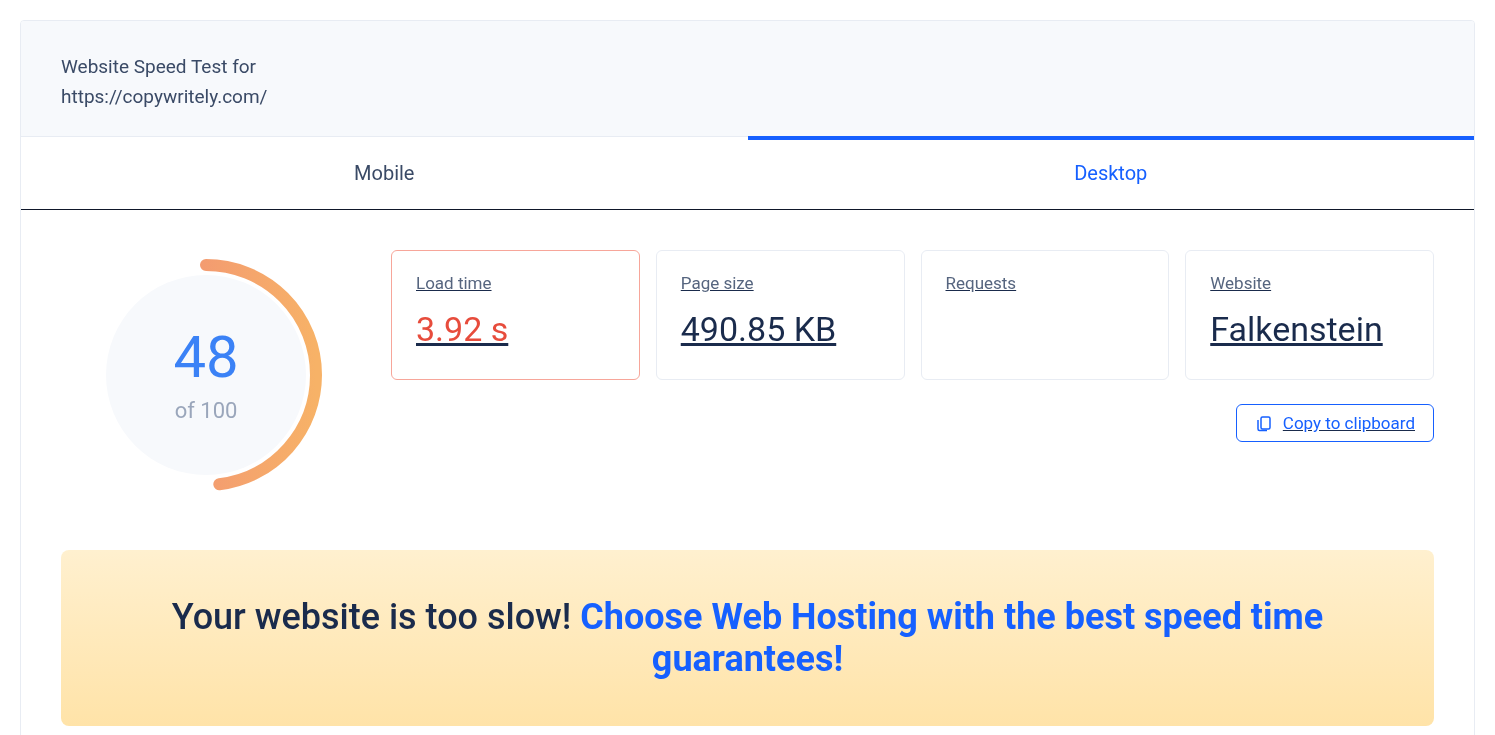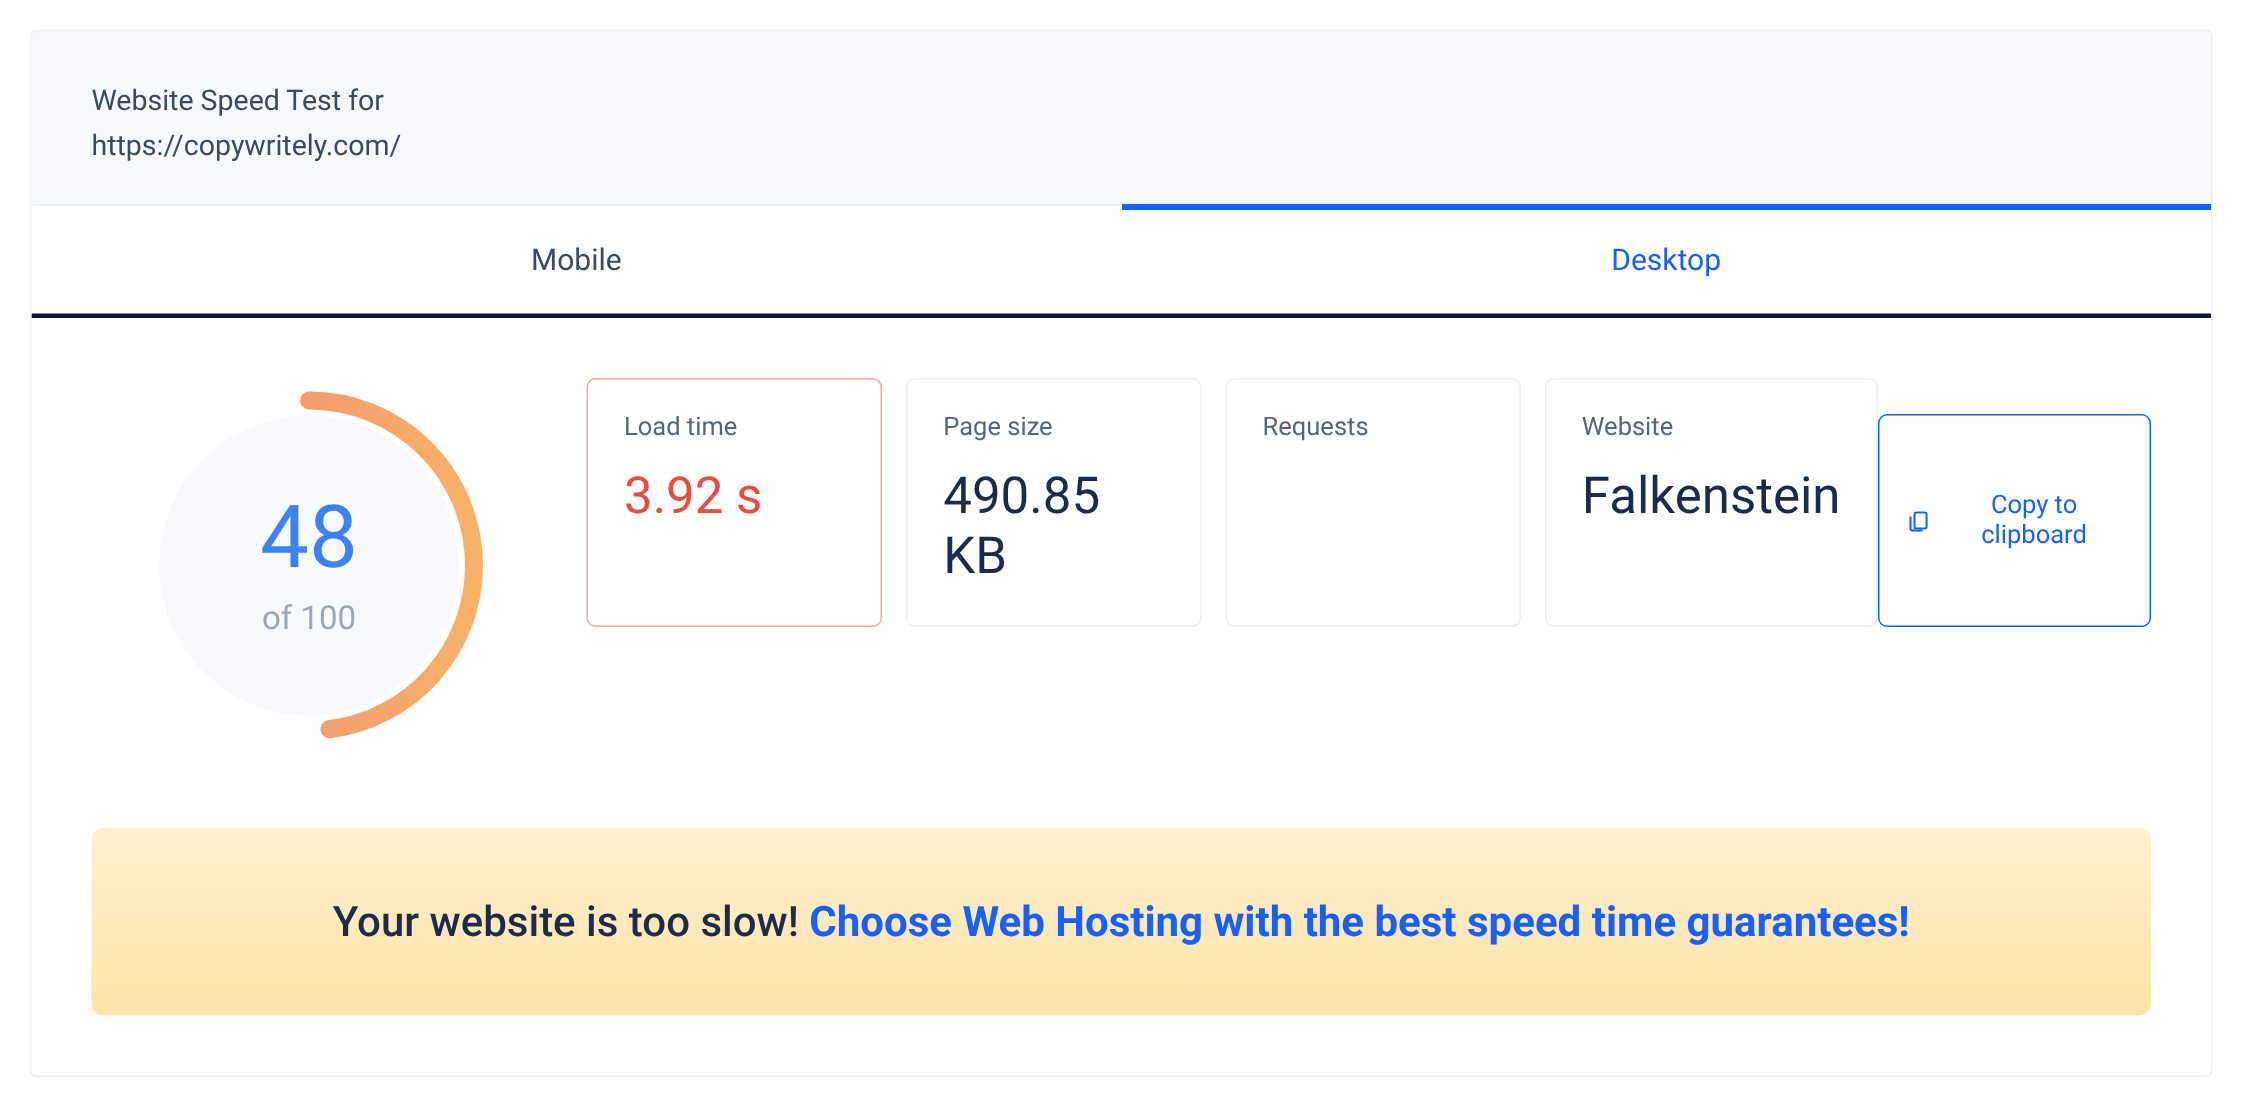--- a/index.html
+++ b/index.html
@@ -29,21 +29,21 @@
     font-weight: 400;
     line-height: 1.9;
   }
   .header-url {
     font-size: 19px;
     color: #3a4a66;
     font-weight: 400;
   }
   .tabs {
     display: flex;
-    border-bottom: 3px solid #0f172a;
+    border-bottom: 1px solid #0f172a;
   }
   .tab {
     flex: 1;
     text-align: center;
     padding: 24px 0;
     font-size: 20px;
     cursor: pointer;
     color: #3a4a66;
     position: relative;
   }
@@ -92,21 +92,22 @@
     line-height: 1;
   }
   .gauge-of {
     font-size: 22px;
     color: #9aa6bb;
     margin-top: 12px;
   }
   .metrics {
     flex: 1;
     display: flex;
-    flex-direction: row;
+    flex-direction: column;
+    text-decoration: underline;
   }
   .metric-row {
     display: grid;
     grid-template-columns: repeat(4, 1fr);
     gap: 16px;
   }
   .metric {
     border: 1px solid #e8ecf3;
     border-radius: 6px;
     padding: 22px 24px 26px 24px;
@@ -148,21 +149,21 @@
   }
   .copy-btn svg { width: 18px; height: 18px; }
   .banner {
     margin: 30px 40px 40px 40px;
     background: linear-gradient(180deg, #fff0cf 0%, #ffe3a8 100%);
     border-radius: 8px;
     padding: 46px 40px;
     text-align: center;
   }
   .banner-text {
-    font-size: 28px;
+    font-size: 36px;
     color: #1a2b4c;
     font-weight: 500;
   }
   .banner-link {
     color: #1660ff;
     font-weight: 700;
     cursor: pointer;
   }
 </style>
 </head>

